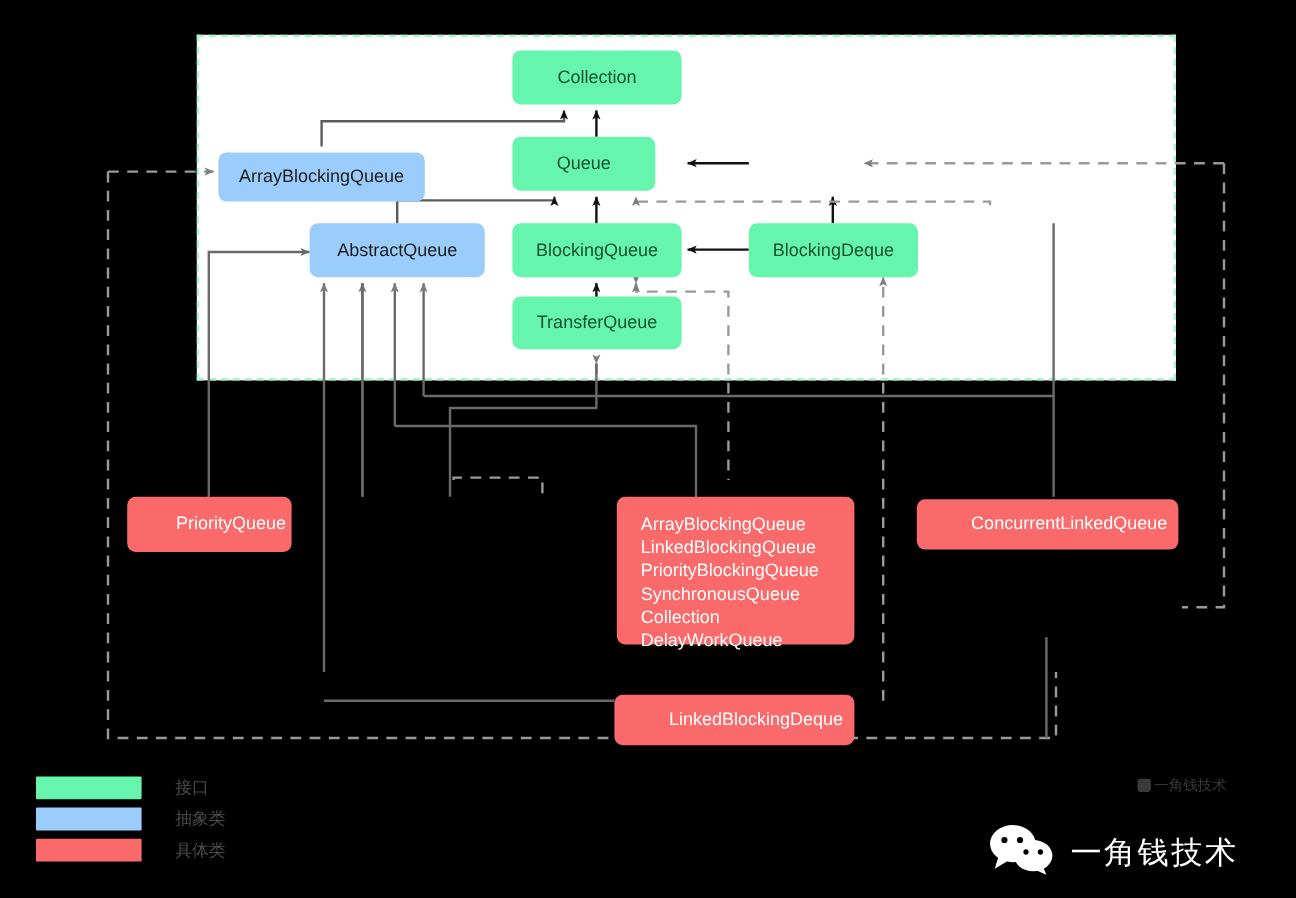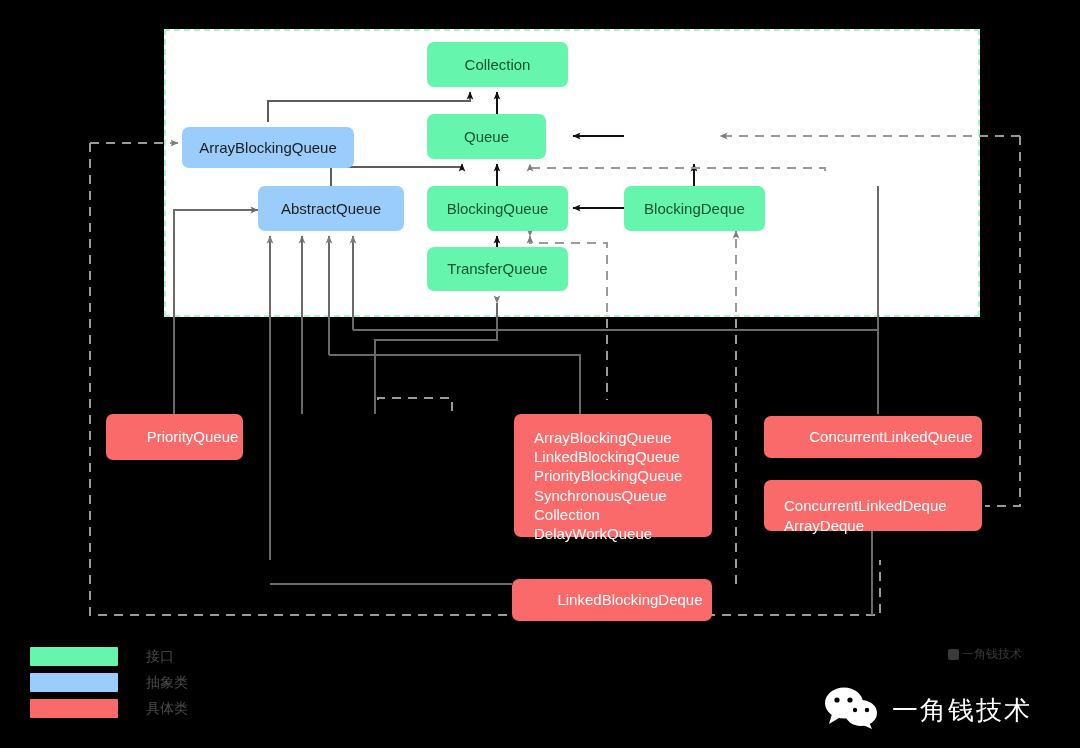--- a/index.html
+++ b/index.html
@@ -140,26 +140,20 @@
         <span>LinkedBlockingQueue</span>
         <span>PriorityBlockingQueue</span>
         <span>SynchronousQueue</span>
         <span>Collection</span>
         <span>DelayWorkQueue</span>
       </span>
   </div>
 
   <div class="node conc" style="left:764px;top:416px;width:218px;height:42px;">ConcurrentLinkedQueue</div>
 
-  <div class="node conc multi" style="left:764px;top:480px;width:218px;height:51px;">
-    <span class="lines">
-        <span>ConcurrentLinkedDeque</span>
-        <span>ArrayDeque</span>
-      </span>
-  </div>
 
   <div class="node conc" style="left:512px;top:563px;width:200px;height:42px;margin-top:16px;">LinkedBlockingDeque</div>
 
   <div class="legend">
     <div class="legend-row">
       <span class="legend-sw" style="background:#66F5AD;"></span>
       <span class="legend-lbl">接口</span>
     </div>
     <div class="legend-row">
       <span class="legend-sw" style="background:#9BCDFC;"></span>

